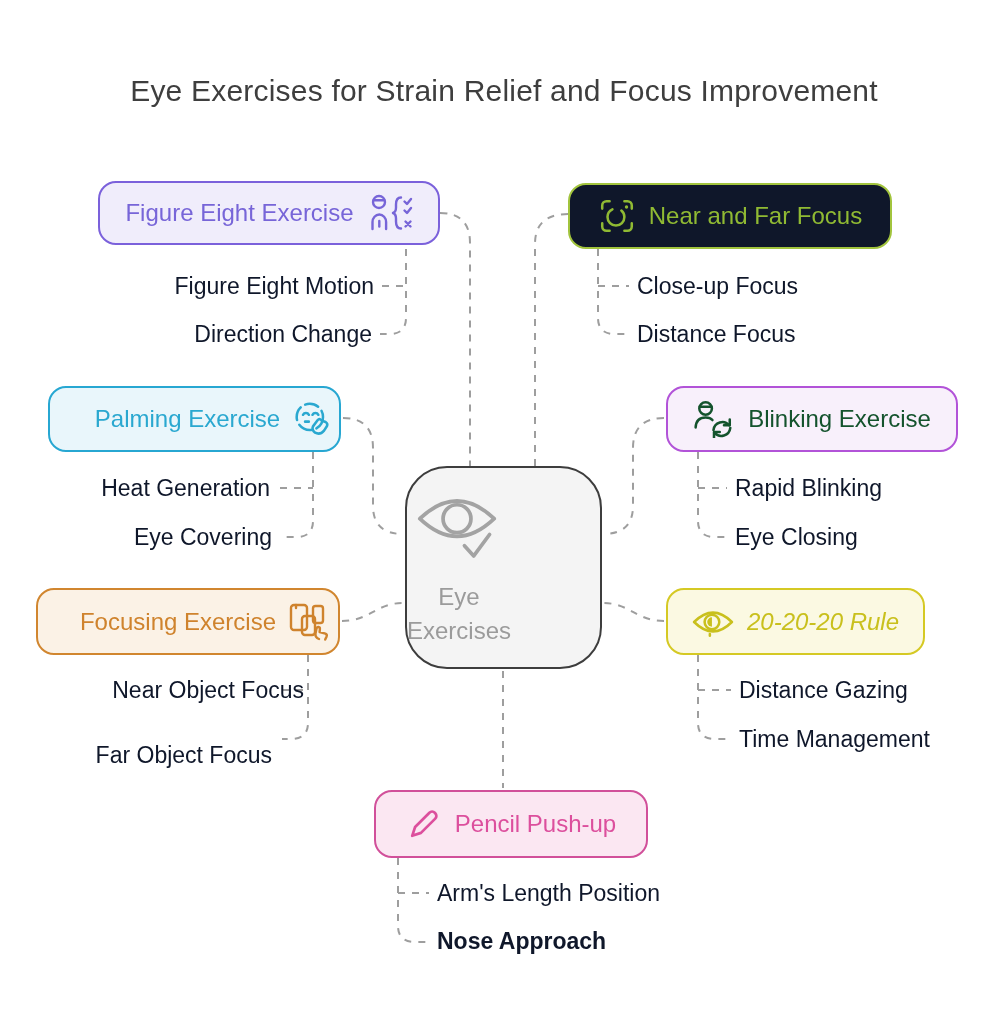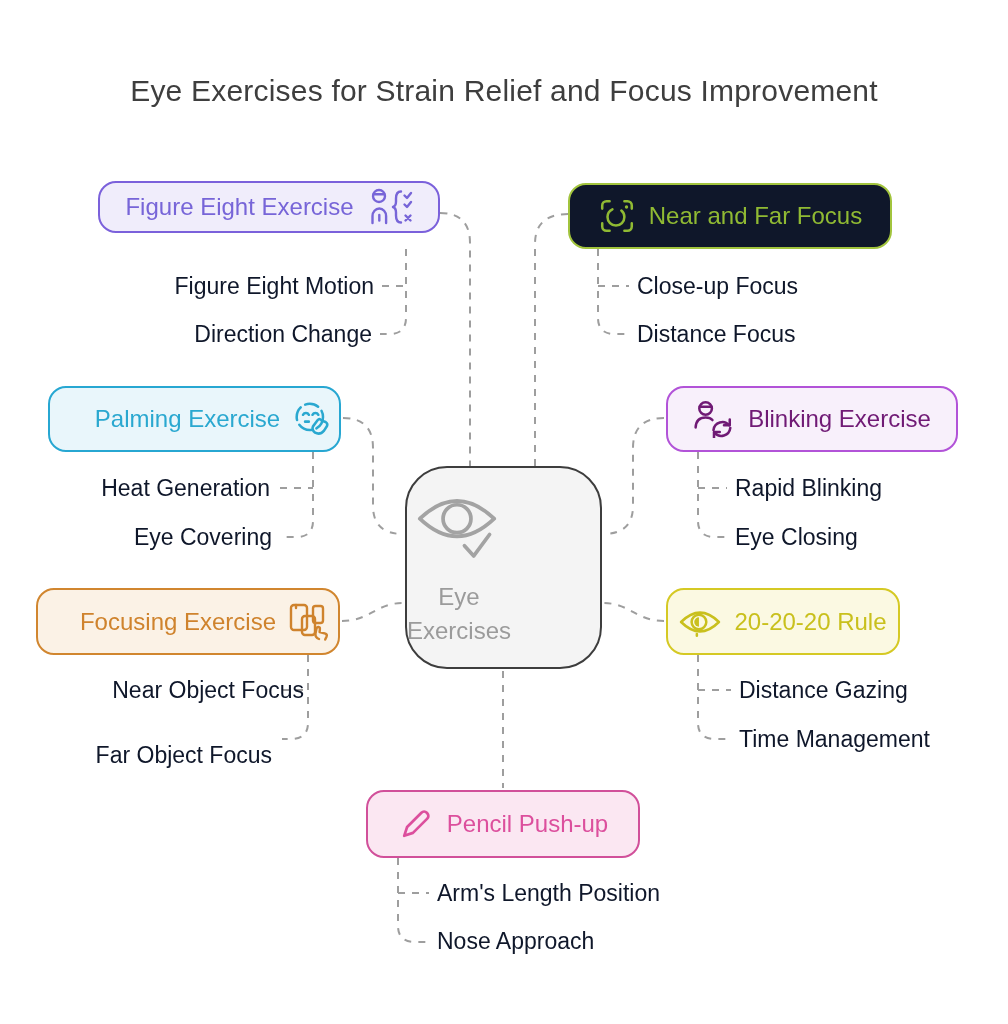--- a/index.html
+++ b/index.html
@@ -75,21 +75,21 @@
         <circle cx="52" cy="33" r="15"></circle>
         <path d="M60 62 l10 11 17-23"></path>
       </svg>
     </span>
     <div class="center-label">
       <div>Eye</div>
       <div>Exercises</div>
     </div>
   </div>
 
-  <div class="node" style="left: 98px; top: 181px; width: 342px; height: 52px; border-color: rgb(123, 97, 219); background: rgb(240, 237, 251); color: rgb(119, 101, 216);">
+  <div class="node" style="left: 98px; top: 181px; width: 342px; height: 64px; border-color: rgb(123, 97, 219); background: rgb(240, 237, 251); color: rgb(119, 101, 216);">
     <span>Figure Eight Exercise</span>
     <span class="icn">
       <svg width="46" height="40" viewBox="0 0 46 38">
         <circle cx="12" cy="8" r="6"></circle>
         <path d="M6.6 6.3 h10.8"></path>
         <path d="M5.5 35 v-7 a6.8 7.5 0 0 1 13.6 0 v7"></path>
         <path d="M12.3 27 v5.5"></path>
         <path d="M34 3.5 q-5 0 -5 7 v3 q0 4.5 -3 5.5 q3 1 3 5.5 v3 q0 7 5 7"></path>
         <path d="M37.5 7.5 l2.5 2.5 4 -5"></path>
         <path d="M37.5 16.5 l2.5 2.5 4 -5"></path>
@@ -118,21 +118,21 @@
       <svg width="40" height="38" viewBox="0 0 38 36">
         <circle cx="16" cy="16" r="12.5" stroke-dasharray="13 5"></circle>
         <path d="M9.5 14 a3.2 3.2 0 0 1 5.6 0"></path>
         <path d="M18.5 14 a3.2 3.2 0 0 1 5.6 0"></path>
         <path d="M11.5 20.5 h3.5"></path>
         <path d="M21 31 q-3.5 -2.5 -2 -6 l4.5 -6 q1.3 -1.6 2.8 -0.4 l1.2 1 3.5 1.2 q2.3 1.5 1.3 3.8 l-2.8 4.4 q-3.8 4.5 -8.5 2 z"></path>
       </svg>
     </span>
   </div>
 
-  <div class="node" style="left: 666px; top: 386px; width: 292px; height: 66px; border-color: rgb(178, 83, 216); background: rgb(248, 240, 251); color: #701a75;">
+  <div class="node" style="left: 666px; top: 386px; width: 292px; height: 66px; border-color: rgb(178, 83, 216); background: rgb(248, 240, 251); color: #14532d;">
     <span class="icn">
       <svg width="42" height="38" viewBox="0 0 40 36">
         <circle cx="12" cy="8" r="6"></circle>
         <path d="M6.6 6.4 h10.8"></path>
         <path d="M2.5 26 q0.5 -9.5 9.5 -9.5 q4.5 0 6.5 2.5"></path>
         <path d="M19.5 28.5 a8.5 8.5 0 0 1 15 -4.5"></path>
         <path d="M35 18.5 v5.5 h-5.5"></path>
         <path d="M35.5 26.5 a8.5 8.5 0 0 1 -15 4.5"></path>
         <path d="M20 35.8 v-5.5 h5.5"></path>
       </svg>
@@ -146,35 +146,35 @@
       <svg width="42" height="40" viewBox="0 0 42 38" stroke-width="2.2">
         <rect x="2" y="2" width="16" height="25" rx="3"></rect>
         <path d="M7 2 v3"></path>
         <rect x="24" y="3" width="10" height="17" rx="2.5"></rect>
         <rect x="13" y="13" width="13" height="19" rx="3"></rect>
         <path d="M30 36 q-4 -1.5 -3.5 -5.5 l1 -5 q0.4 -1.8 2 -1.5 q1.6 0.3 1.4 2.1 l-0.3 2.9 5.8 1.6 q2 0.8 1.2 2.8 l-1.4 3.2"></path>
       </svg>
     </span>
   </div>
 
-  <div class="node" style="left: 666px; top: 588px; width: 234px; height: 67px; border-color: rgb(213, 201, 36); background: rgb(251, 249, 226); color: rgb(201, 192, 29);">
+  <div class="node" style="left: 666px; top: 588px; width: 259px; height: 67px; border-color: rgb(213, 201, 36); background: rgb(251, 249, 226); color: rgb(201, 192, 29); font-style: italic;">
     <span class="icn">
       <svg width="42" height="30" viewBox="0 0 40 27" stroke-width="2.2">
         <path d="M2 13.5 Q20 -4.5 38 13.5 Q20 31.5 2 13.5 Z"></path>
         <circle cx="19" cy="13.5" r="7"></circle>
         <path d="M19 9 a4.5 4.5 0 0 0 0 9 z" fill="currentColor" stroke="none"></path>
         <circle cx="25.5" cy="11.5" r="0.9" fill="currentColor" stroke="none"></circle>
         <circle cx="25.5" cy="15.5" r="0.9" fill="currentColor" stroke="none"></circle>
         <path d="M17 25 v1.5"></path>
       </svg>
     </span>
     <span>20-20-20 Rule</span>
   </div>
 
-  <div class="node" style="left: 366px; top: 790px; width: 274px; height: 68px; border-color: rgb(209, 80, 154); background: rgb(251, 231, 242); color: rgb(220, 79, 157);">
+  <div class="node" style="left: 374px; top: 790px; width: 274px; height: 68px; border-color: rgb(209, 80, 154); background: rgb(251, 231, 242); color: rgb(220, 79, 157);">
     <span class="icn">
       <svg width="36" height="36" viewBox="0 0 32 32">
         <path d="M5.5 26.5 l2.6 -7.8 L20.8 6 a3.4 3.4 0 0 1 4.8 0 l0.4 0.4 a3.4 3.4 0 0 1 0 4.8 L13.3 23.9 5.5 26.5 Z"></path>
       </svg>
     </span>
     <span>Pencil Push-up</span>
   </div>
 
   <div class="child-label left" style="right:634px; top:286px;">Figure Eight Motion</div>
   <div class="child-label left" style="right:636px; top:334px;">Direction Change</div>
@@ -183,15 +183,15 @@
   <div class="child-label left" style="right:704px; top:690px;">Near Object Focus</div>
   <div class="child-label left" style="right:736px; top:739px;margin-top:16px;">Far Object Focus</div>
 
   <div class="child-label" style="left:637px; top:286px;">Close-up Focus</div>
   <div class="child-label" style="left:637px; top:334px;">Distance Focus</div>
   <div class="child-label" style="left:735px; top:488px;">Rapid Blinking</div>
   <div class="child-label" style="left:735px; top:537px;">Eye Closing</div>
   <div class="child-label" style="left:739px; top:690px;">Distance Gazing</div>
   <div class="child-label" style="left:739px; top:739px;">Time Management</div>
   <div class="child-label" style="left:437px; top:893px;">Arm's Length Position</div>
-  <div class="child-label" style="left:437px; top:941px;">Nose Approach</div>
+  <div class="child-label" style="left:437px; top:941px;font-weight:bold;">Nose Approach</div>
 
 </div>
 
 </body></html>

